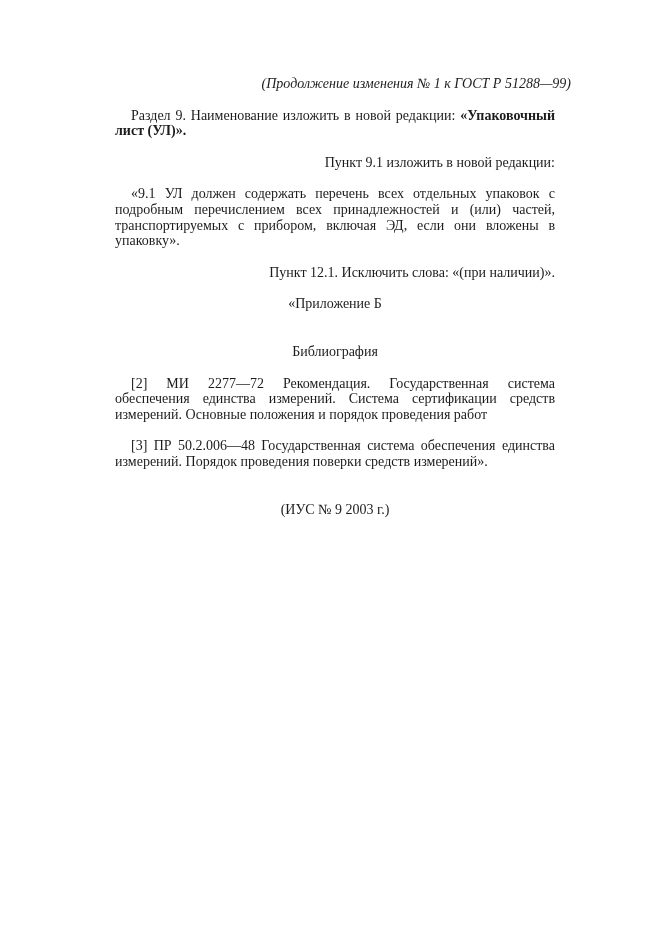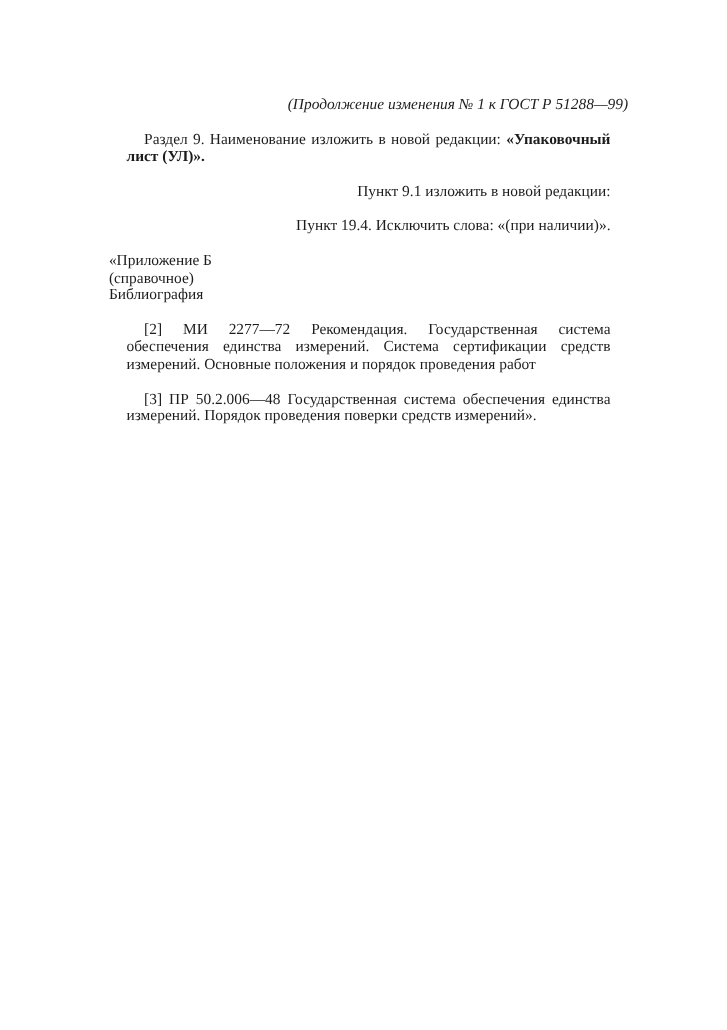--- a/index.html
+++ b/index.html
@@ -12,21 +12,21 @@
     width: 661px;
     height: 936px;
     background: #ffffff;
     font-family: "Liberation Serif", "DejaVu Serif", serif;
     color: #1c1c1c;
     overflow: hidden;
   }
   .content {
     position: absolute;
     left: 99px;
-    top: 88px;
+    top: 76px;
     width: 472px;
     font-size: 14px;
     line-height: 15.6px;
   }
   .running-title {
     font-style: italic;
     text-align: right;
     margin: 0 0 15.6px 0;
     white-space: nowrap;
   }
@@ -36,48 +36,50 @@
     text-indent: 16px;
   }
   p.para.no-justify {
     text-align: right;
   }
   .bold-inline {
     font-weight: bold;
   }
   .centered {
     margin: 0;
+    text-align: center;
   }
   .gap-above {
-    margin-top: 0;
+    margin-top: 32px;
   }
 </style>
 </head>
 <body>
 
 <div class="page">
   <div class="content">
 
     <p class="running-title">(Продолжение изменения № 1 к ГОСТ Р 51288—99)</p>
 
     <p class="para"><span>Раздел 9. Наименование изложить в новой редакции: </span><span class="bold-inline">«Упаковочный лист (УЛ)».</span></p>
 
     <p class="para no-justify">Пункт 9.1 изложить в новой редакции:</p>
 
+    <p class="para">«9.1 УЛ должен содержать перечень всех отдельных упаковок с подробным перечислением всех принадлежностей и (или) частей, транспортируемых с прибором, включая ЭД, если они вложены в упаковку».</p>
 
 
-    <p class="para no-justify">Пункт 19.4. Исключить слова: «(при наличии)».</p>
+    <p class="para no-justify">Пункт 12.1. Исключить слова: «(при наличии)».</p>
 
 
     <p class="centered">«Приложение Б</p>
 
-    <p class="centered">(справочное)</p>
 
     <p class="centered gap-above">Библиография</p>
 
 
     <p class="para">[2] МИ 2277—72 Рекомендация. Государственная система обеспечения единства измерений. Система сертификации средств измерений. Основные положения и порядок проведения работ</p>
 
     <p class="para">[3] ПР 50.2.006—48 Государственная система обеспечения единства измерений. Порядок проведения поверки средств измерений».</p>
 
+    <p class="centered gap-above">(ИУС № 9 2003 г.)</p>
 
   </div>
 </div>
 
 </body></html>

